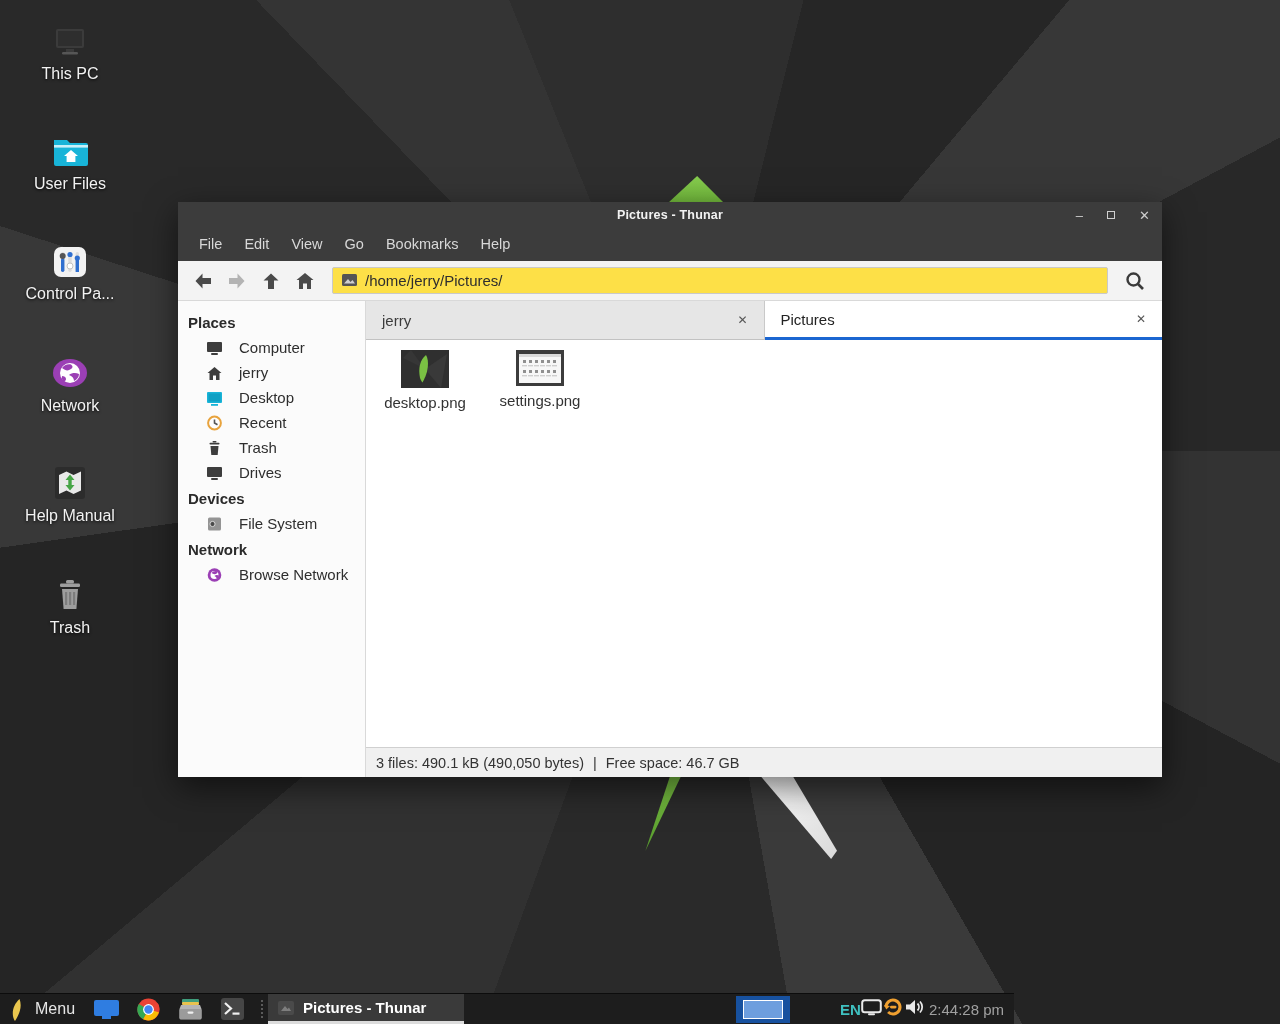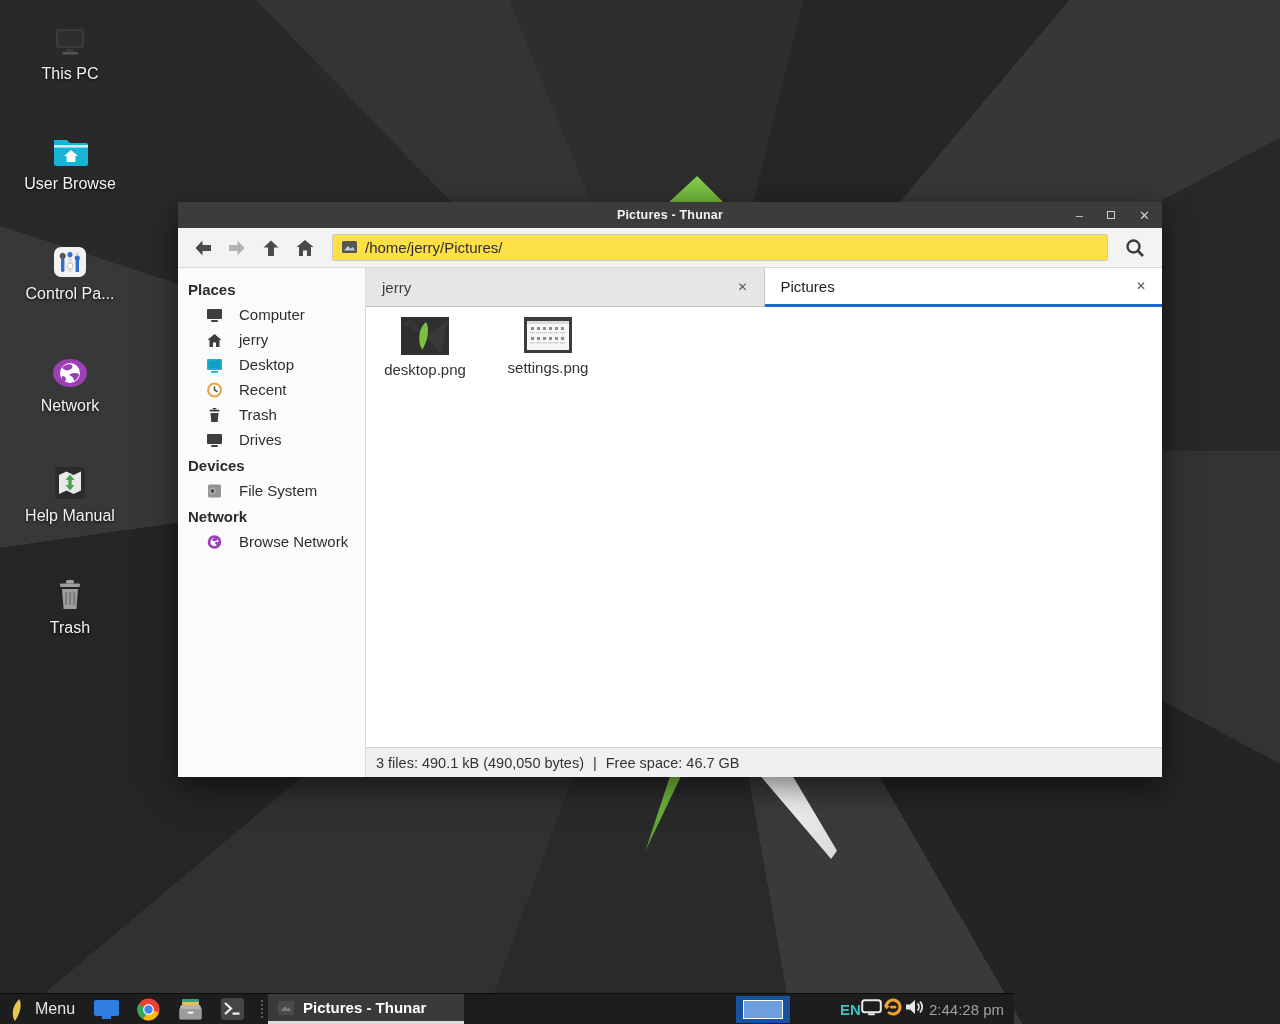--- a/index.html
+++ b/index.html
@@ -55,21 +55,21 @@
   .sb-item { display:flex; align-items:flex-end; gap:16px; padding:4px 8px 4px 28px; font-size:15px; color:#2e2e2e; }
   .sb-item svg { flex:0 0 auto; }
 
   .main { flex:1; display:flex; flex-direction:column; background:#fff; min-width:0; }
   .tabbar { height:39px; flex:0 0 39px; display:flex; }
   .tab { flex:1; display:flex; align-items:center; justify-content:space-between; padding:0 16px; font-size:15px; }
   .tab.inactive { background:#e6e6e6; color:#3c3c3c; border-right:1px solid #c9c9c9; border-bottom:1px solid #c2c2c2; }
   .tab.active { background:#fff; color:#222; border-bottom:3px solid #1b66d1; }
   .tab-close { color:#555; font-size:12px; }
 
-  .files { flex:1; padding:10px 8px; display:flex; align-items:flex-start; gap:21px; }
+  .files { flex:1; padding:10px 8px; display:flex; align-items:flex-start; gap:13px; }
   .file-item { width:102px; display:flex; flex-direction:column; align-items:center; gap:6px; }
   .file-label { font-size:15px; color:#333; }
 
   .statusbar { height:30px; flex:0 0 30px; background:#f0f0f0; border-top:1px solid #d0d0d0;
     display:flex; align-items:center; gap:9px; padding:0 10px; font-size:14.5px; color:#333; }
 
   
   .taskbar { position:absolute; left:0; top:993px; width:1014px; height:31px; z-index:20;
     background:#1d1d1d; border-top:1px solid #0c0c0c; display:flex; align-items:center; }
   .menu-button { display:flex; align-items:center; gap:9px; padding:0 10px 0 9px; height:100%; }
@@ -110,21 +110,21 @@
   <span class="dlabel">This PC</span>
 </div>
 <div class="dicon" style="top:136px">
   <span>
       <svg width="40" height="32" viewBox="0 0 40 32">
     <path d="M4 4 h13 l3 3 h16 a2 2 0 0 1 2 2 v19 a2 2 0 0 1 -2 2 H6 a2 2 0 0 1 -2 -2 Z" fill="#18b4d8"></path>
     <rect x="4" y="9" width="34" height="2.6" fill="#c8f0f9"></rect>
     <path d="M21 14 l7 6 h-2.6 v6 h-8.8 v-6 H14 Z" fill="#ffffff"></path>
       </svg>
     </span>
-  <span class="dlabel">User Browse</span>
+  <span class="dlabel">User Files</span>
 </div>
 <div class="dicon" style="top:246px">
   <span>
       <svg width="40" height="32" viewBox="0 0 40 32">
     <rect x="4" y="1" width="32" height="30" rx="7" fill="#f2f2f2"></rect>
     <rect x="11" y="6" width="3.4" height="20" rx="1.7" fill="#dcdcdc"></rect>
     <rect x="11" y="12" width="3.4" height="14" rx="1.7" fill="#2f6fd0"></rect>
     <circle cx="12.7" cy="10" r="3" fill="#555"></circle>
     <rect x="18.3" y="6" width="3.4" height="20" rx="1.7" fill="#dcdcdc"></rect>
     <circle cx="20" cy="8.5" r="2.6" fill="#2f6fd0"></circle>
@@ -177,20 +177,28 @@
     <div class="title-text">Pictures - Thunar</div>
     <div class="win-controls">
       <span class="wc">–</span>
       <span class="wc">
           <span class="wc-max-box"></span>
         </span>
       <span class="wc">✕</span>
     </div>
   </div>
 
+  <div class="menubar">
+    <span class="menu-item">File</span>
+    <span class="menu-item">Edit</span>
+    <span class="menu-item">View</span>
+    <span class="menu-item">Go</span>
+    <span class="menu-item">Bookmarks</span>
+    <span class="menu-item">Help</span>
+  </div>
 
   <div class="toolbar">
     <span class="tb-btn">
         <svg width="22" height="22" viewBox="0 0 22 22">
           <path d="M10.5 3.5 L3.5 11 L10.5 18.5 V14 H19 V8 H10.5 Z" fill="#4a4a4a"></path>
         </svg>
       </span>
     <span class="tb-btn">
         <svg width="22" height="22" viewBox="0 0 22 22">
           <path d="M11.5 3.5 L18.5 11 L11.5 18.5 V14 H3 V8 H11.5 Z" fill="#b3b3b3"></path>

